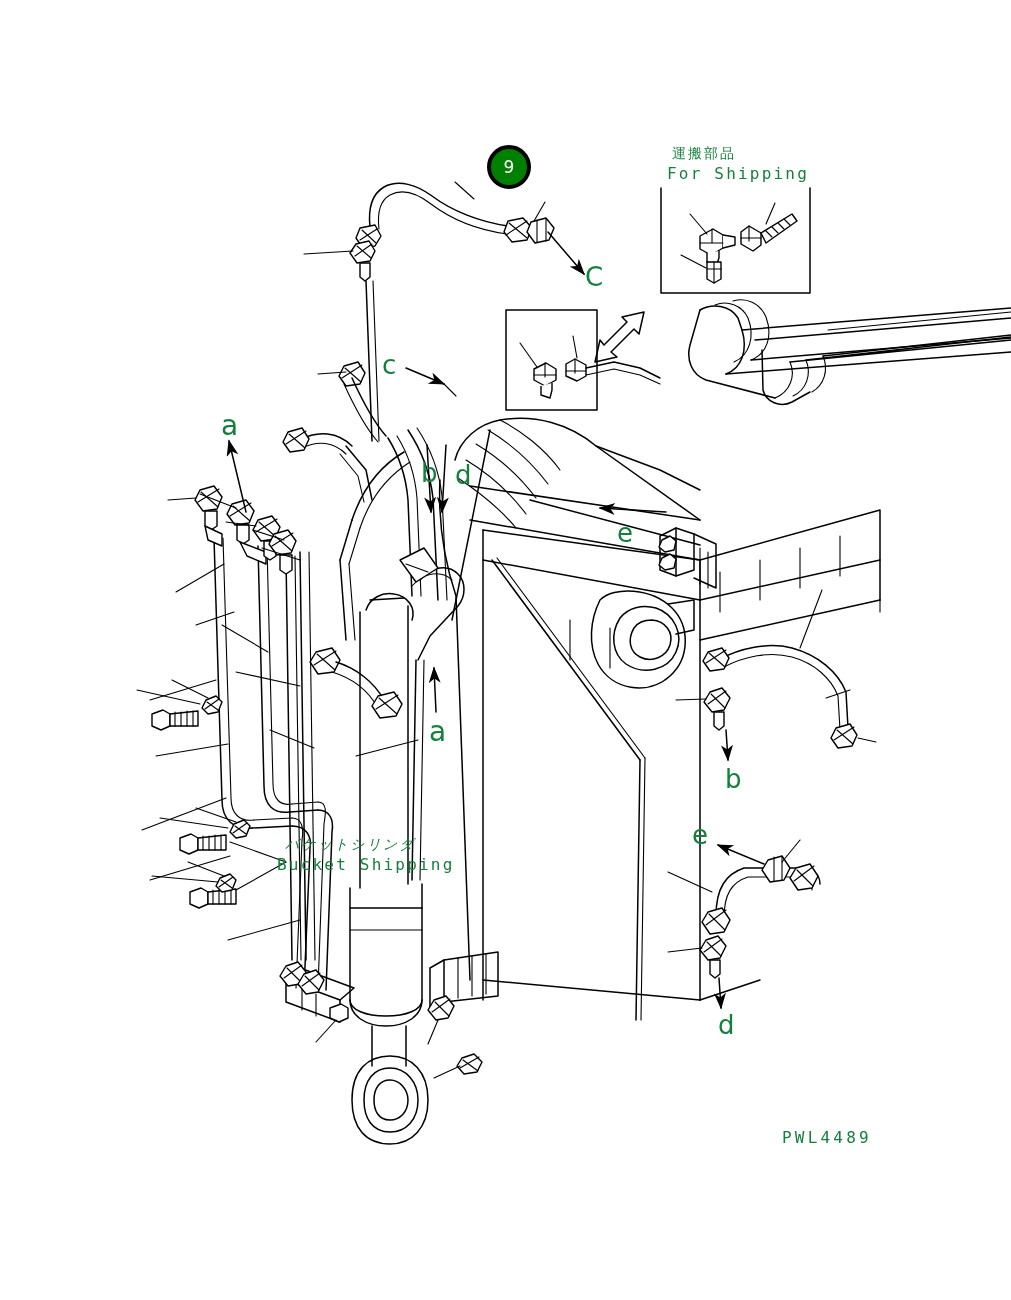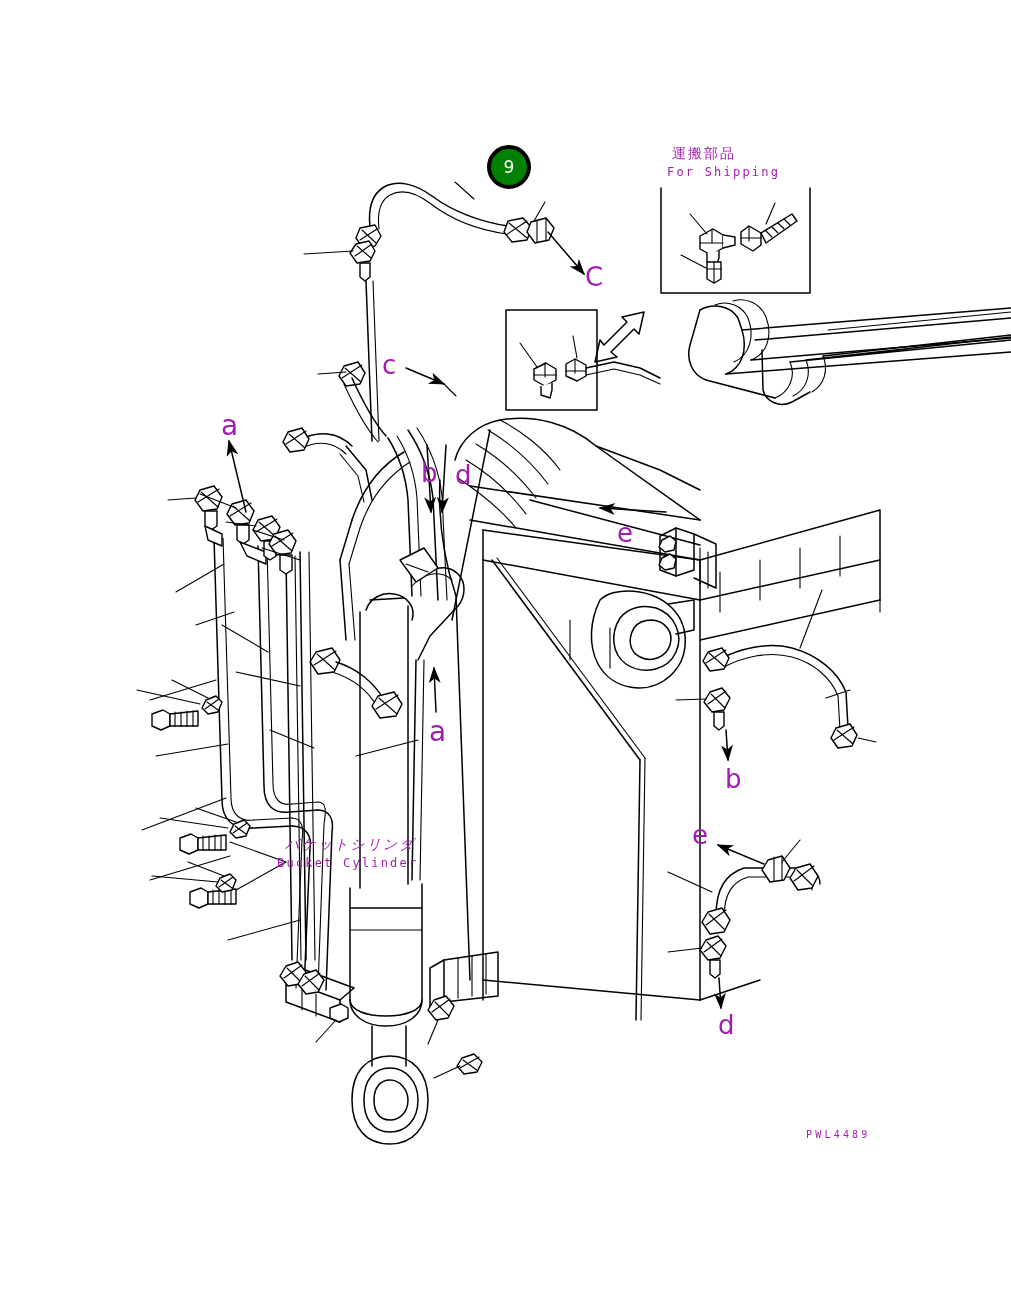--- a/index.html
+++ b/index.html
@@ -6,35 +6,35 @@
   body{font-family:"Liberation Sans", sans-serif;}
   #sheet{
     position:relative;
     width:1011px;height:1300px;
     background:#ffffff;
     overflow:hidden;
   }
   #art{position:absolute;left:0;top:0;width:1011px;height:1300px;}
   .lbl{
     position:absolute;
-    color:#a21caf;
+    color:#15803d;
     font-family:"DejaVu Sans Mono","Liberation Mono",monospace;
     white-space:pre;
     line-height:1;
     user-select:none;
   }
   .callout{
     font-family:"DejaVu Sans","Liberation Sans",sans-serif;
     font-size:26px;
     letter-spacing:0;
   }
   .callout-up{font-size:28px;}
   .jp{font-size:14px;letter-spacing:2px;}
-  .en{font-size:12px;letter-spacing:2.2px;}
-  .dwg{font-size:10px;letter-spacing:3.2px;margin-left:24px;}
+  .en{font-size:16px;letter-spacing:2.2px;}
+  .dwg{font-size:16px;letter-spacing:3.2px;}
   .badge{
     position:absolute;
     width:44px;height:44px;border-radius:50%;
     background:#008000;
     border:4px solid #000000;
     box-sizing:border-box;
     display:flex;align-items:center;justify-content:center;
     color:#ffffff;
     font-family:"DejaVu Sans","Liberation Sans",sans-serif;
     font-size:17px;
@@ -471,21 +471,21 @@
   </svg>
 
   <div class="badge" style="left:487px;top:145px;">
     <span>9</span>
   </div>
 
   <div class="lbl jp" style="left:672px;top:146px;">運搬部品</div>
   <div class="lbl en" style="left:667px;top:166px;">For Shipping</div>
 
   <div class="lbl jp" style="left:285px;top:837px;font-style:italic;">バケットシリンダ</div>
-  <div class="lbl en" style="left:277px;top:857px;">Bucket Cylinder</div>
+  <div class="lbl en" style="left:277px;top:857px;">Bucket Shipping</div>
 
   <div class="lbl callout" style="left:585px;top:264px;">C</div>
   <div class="lbl callout" style="left:382px;top:352px;">c</div>
   <div class="lbl callout callout-up" style="left:221px;top:412px;">a</div>
   <div class="lbl callout callout-up" style="left:429px;top:718px;">a</div>
   <div class="lbl callout" style="left:421px;top:460px;">b</div>
   <div class="lbl callout" style="left:455px;top:462px;">d</div>
   <div class="lbl callout" style="left:617px;top:520px;">e</div>
   <div class="lbl callout" style="left:725px;top:766px;">b</div>
   <div class="lbl callout" style="left:692px;top:822px;">e</div>

